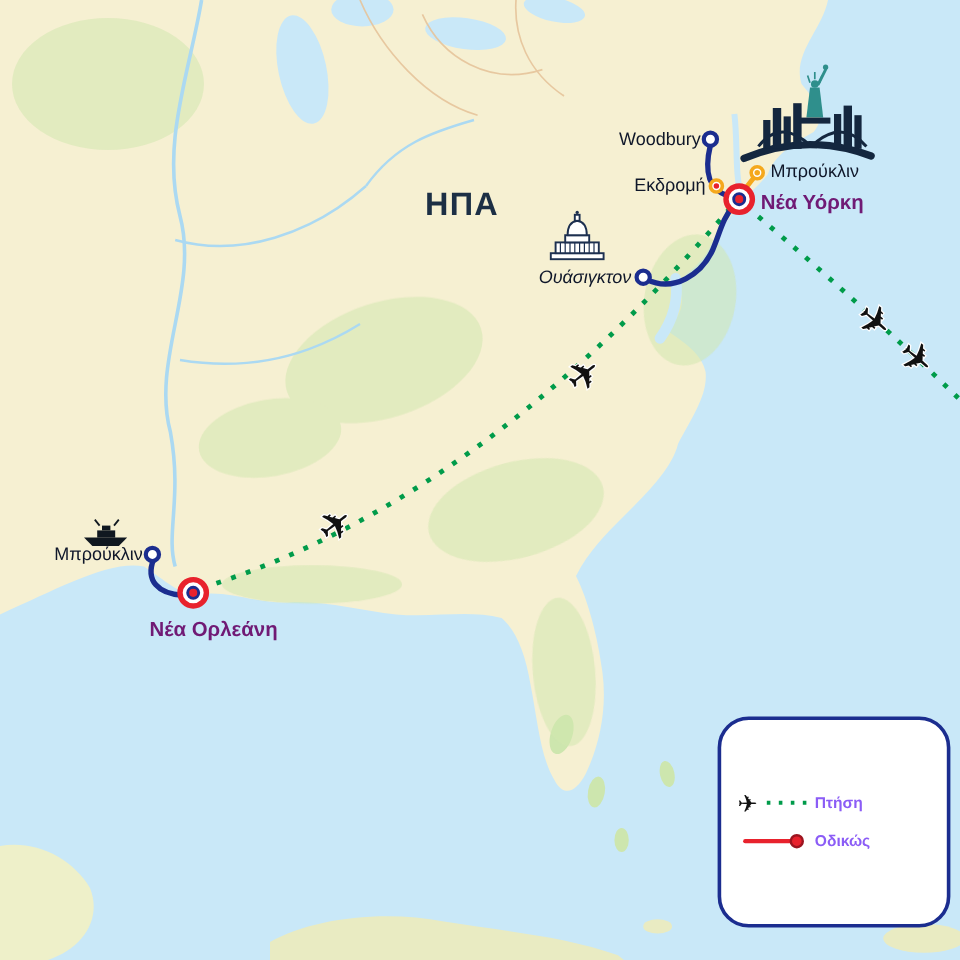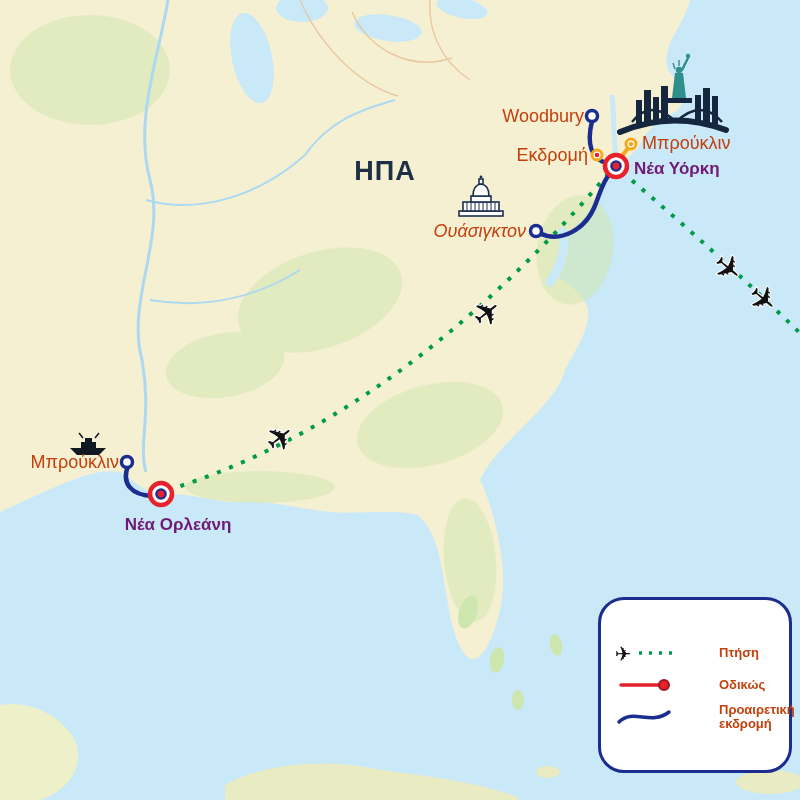--- a/index.html
+++ b/index.html
@@ -3,36 +3,36 @@
 <meta charset="utf-8">
 <style>
   html,body{margin:0;padding:0;background:#e8e8e8;}
   .stage{
     position:relative;width:800px;height:800px;overflow:hidden;
     background:#c9e8f8;
     font-family:"Liberation Sans",sans-serif;
   }
   .map-svg{position:absolute;left:0;top:0;width:800px;height:800px;display:block;}
   .lbl{
-    position:absolute;color:#c2410c;font-size:18px;font-weight:normal;
+    position:absolute;color:#0f172a;font-size:15px;font-weight:normal;
     white-space:nowrap;transform:translate(0,-50%);
   }
   .lbl.r{transform:translate(-100%,-50%);}
   .lbl.c{transform:translate(-50%,-50%);}
   .lbl.bold{font-weight:bold;color:#701a75;font-size:17px;}
   .lbl.country{font-weight:bold;font-size:27px;color:#1c2f45;letter-spacing:1px;}
   .legend{
     position:absolute;left:598px;top:597px;width:194px;height:176px;
     background:#ffffff;border:3px solid #1b2d8f;border-radius:26px;
     box-sizing:border-box;display:flex;flex-direction:column;
     justify-content:center;padding:8px 6px;gap:2px;
   }
   .lrow{display:flex;align-items:center;height:30px;}
   .lrow svg{width:72px;height:30px;flex:none;}
-  .lrow .txt{font-size:13px;font-weight:bold;color:#c2410c;line-height:1.05;max-width:102px;margin-left:40px;}
+  .lrow .txt{font-size:13px;font-weight:bold;color:#8b5cf6;line-height:1.05;max-width:102px;}
 </style>
 </head>
 <body>
 
 <div class="stage">
 
   <svg class="map-svg" viewBox="0 0 800 800">
 
     <g>
       <path fill="#f6f0d2" d="
@@ -232,21 +232,15 @@
 
     <div class="lrow">
       <svg viewBox="0 0 72 30">
         <line x1="14" y1="15" x2="56" y2="15" stroke="#e8222d" stroke-width="3.5" stroke-linecap="round"></line>
         <circle cx="57" cy="15" r="5" fill="#e8222d" stroke="#9c1520" stroke-width="2"></circle>
       </svg>
       <span class="txt">Οδικώς</span>
     </div>
 
 
-    <div class="lrow">
-      <svg viewBox="0 0 72 30">
-        <path d="M12,20 C26,6 44,24 62,10" fill="none" stroke="#1b2d8f" stroke-width="3.5" stroke-linecap="round"></path>
-      </svg>
-      <span class="txt">Προαιρετική εκδρομή</span>
-    </div>
 
   </div>
 </div>
 
 </body></html>

